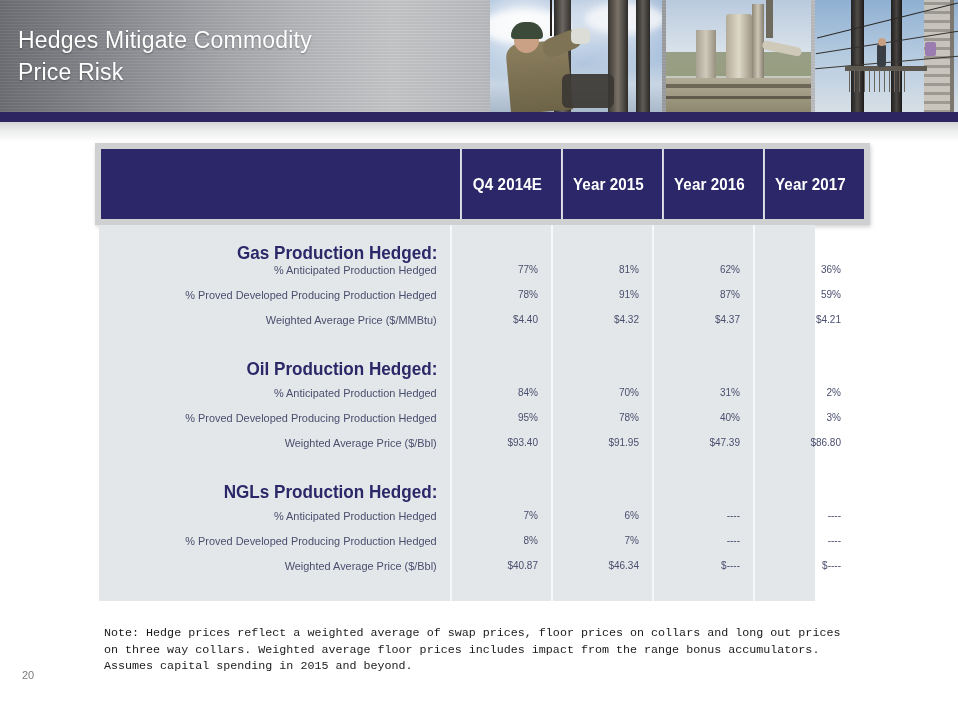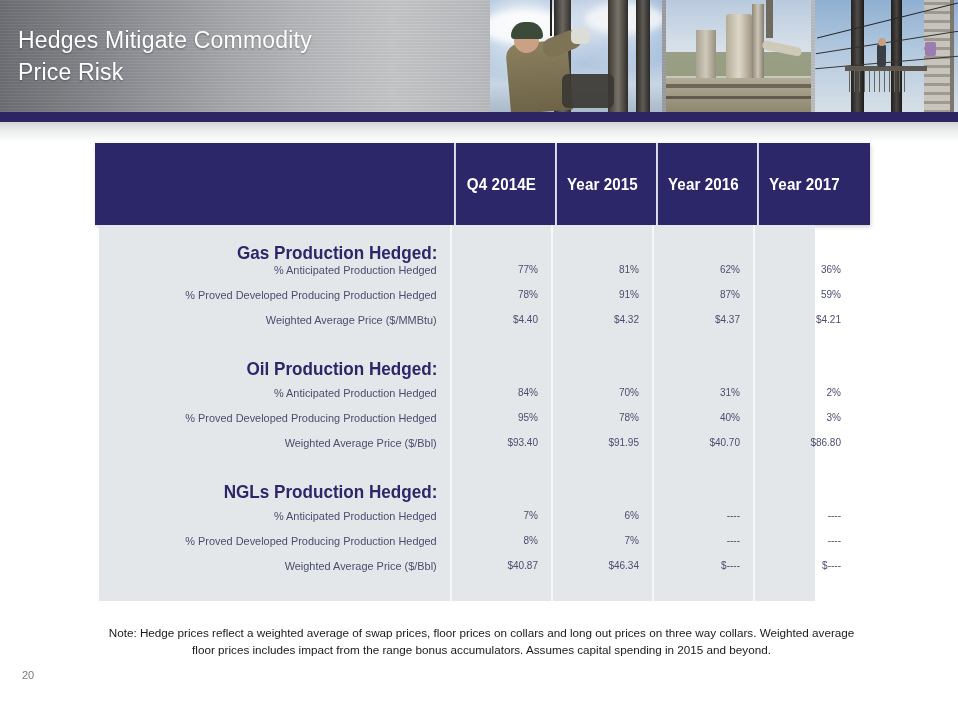--- a/index.html
+++ b/index.html
@@ -85,21 +85,21 @@
 
   .banner-navy { position: absolute; left: 0; top: 112px; width: 958px; height: 10px; background: #2d2462; }
   .banner-fade { position: absolute; left: 0; top: 122px; width: 958px; height: 20px;
      background: linear-gradient(to bottom, #d3d4d6 0%, #eceded 45%, #ffffff 100%); }
 
   
   .table-wrap { position: absolute; left: 95px; top: 143px; width: 775px; }
 
   .thead-frame {
     position: relative; width: 775px; height: 82px;
-    background: #cfd0d2; 
+    background: #cfd0d2; padding: 6px;
     box-shadow: 1px 2px 4px rgba(0,0,0,0.18);
   }
   .thead { display: flex; width: 100%; height: 100%; background: #2b2768; }
   .thead .blank { flex: 0 0 355px; }
   .thead .hcell {
     flex: 0 0 101px; border-left: 2px solid #e9eaec;
     display: flex; align-items: center; justify-content: center;
     color: #ffffff; font-size: 16.5px; font-weight: 700;
     font-family: "Liberation Sans Narrow", "Liberation Sans", sans-serif;
     transform: scaleX(0.92); letter-spacing: 0.1px; white-space: nowrap;
@@ -130,22 +130,22 @@
     font-family: "Liberation Sans Narrow", "Liberation Sans", sans-serif;
     transform: scaleX(0.9); transform-origin: right bottom; white-space: nowrap;
   }
   .gap { height: 10px; }
   .gap-sm { height: 7px; }
 
   
   .note {
     position: absolute; left: 104px; top: 625px; width: 755px;
     font-size: 11.7px; line-height: 16.5px; color: #1a1a1a;
-    font-family: Liberation Sans, sans-serif;
-    text-align: center;
+    font-family: Liberation Mono, monospace;
+    text-align: left;
   }
   .pageno {
     position: absolute; left: 22px; top: 669px;
     font-size: 11px; color: #7a7a7a;
   }
 </style>
 </head>
 <body>
 
 <div class="slide">
@@ -262,21 +262,21 @@
         <div class="lbl">% Proved Developed Producing Production Hedged</div>
         <div class="val">95%</div>
         <div class="val">78%</div>
         <div class="val">40%</div>
         <div class="val">3%</div>
       </div>
       <div class="row">
         <div class="lbl">Weighted Average Price ($/Bbl)</div>
         <div class="val">$93.40</div>
         <div class="val">$91.95</div>
-        <div class="val">$40.70</div>
+        <div class="val">$47.39</div>
         <div class="val">$86.80</div>
       </div>
 
       <div class="gap"></div>
 
       <div class="section-head">
         <div class="shlbl">NGLs Production Hedged:</div>
       </div>
       <div class="gap-sm"></div>
       <div class="row">

